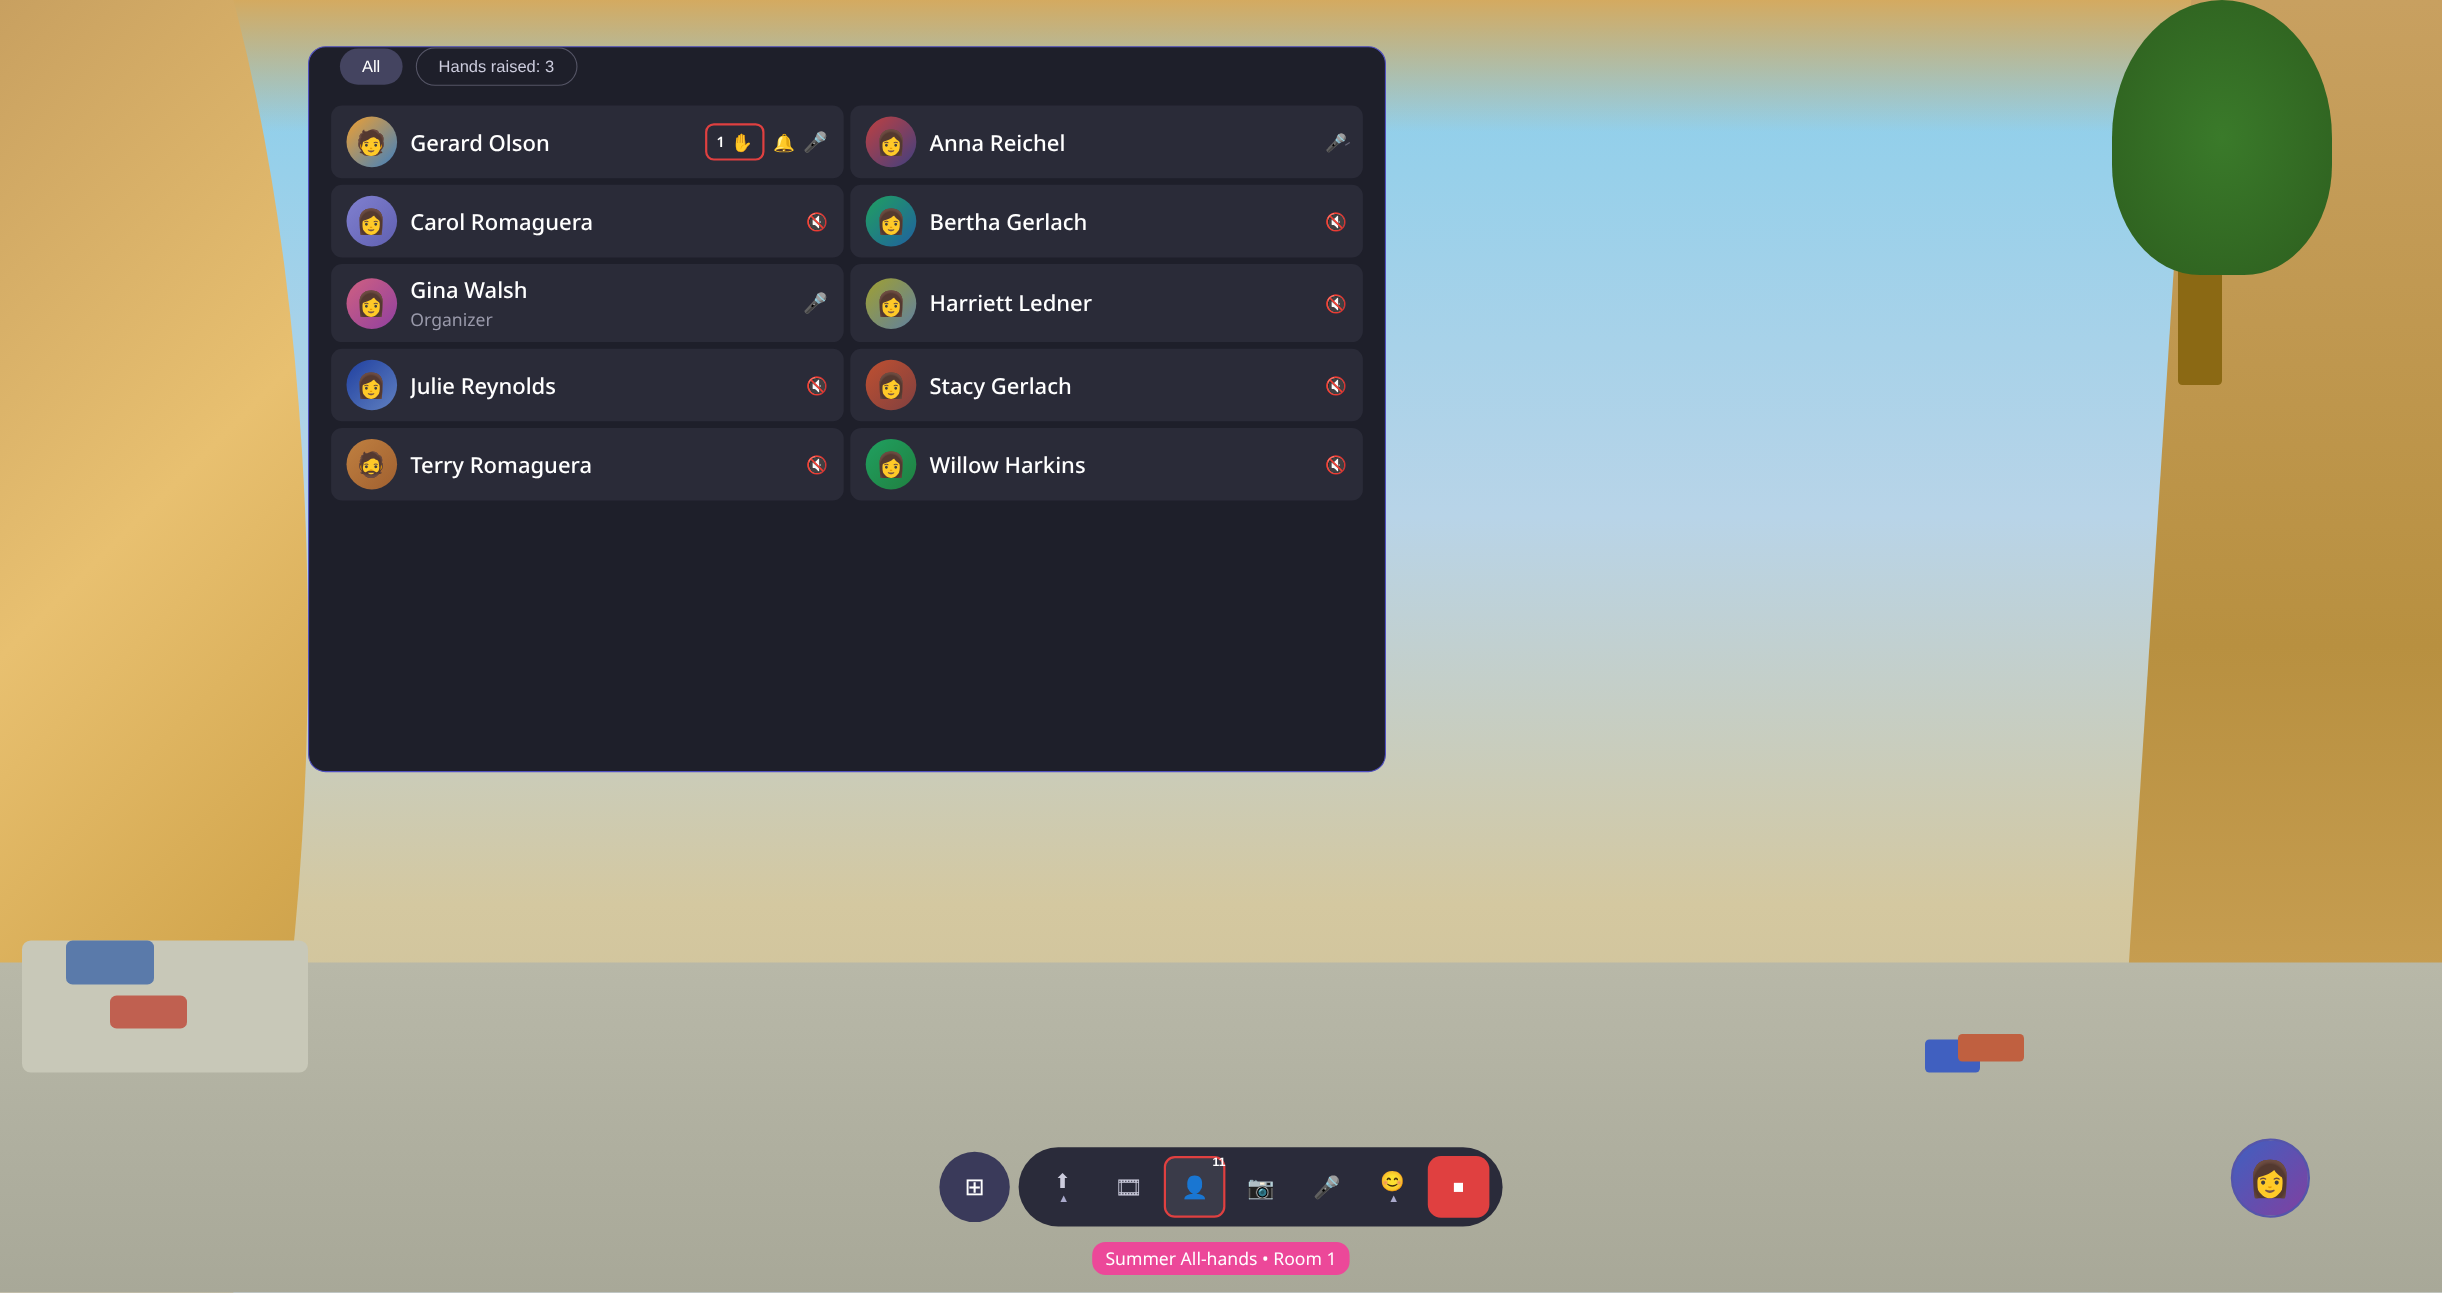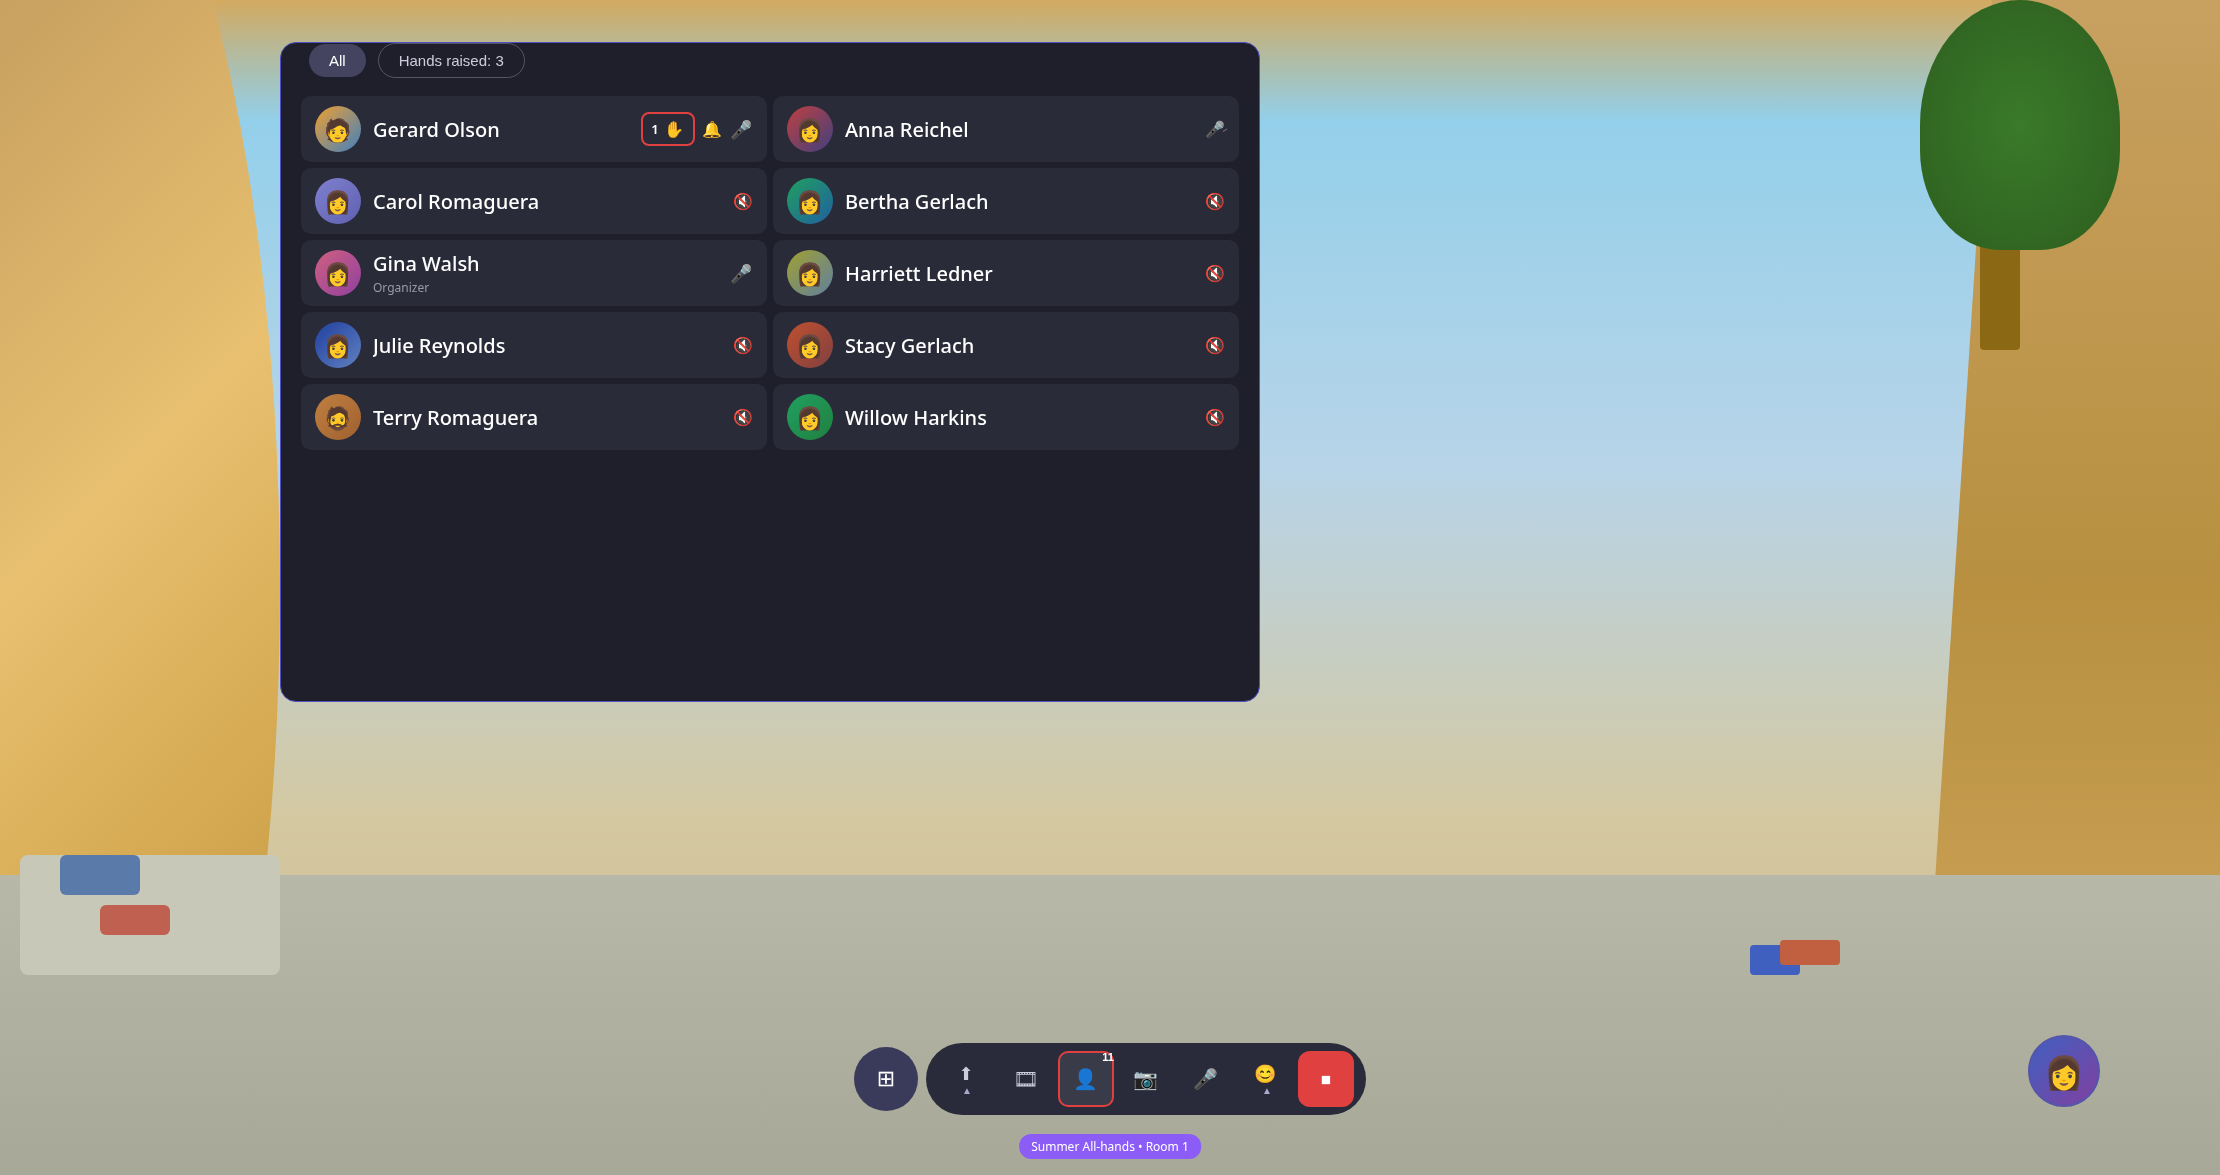--- a/index.html
+++ b/index.html
@@ -250,21 +250,21 @@
       color: #ffffff;
       font-size: 20px;
       font-weight: 500;
       white-space: nowrap;
       overflow: hidden;
       text-overflow: ellipsis;
     }
 
     .person-role {
       color: #9999aa;
-      font-size: 12px;
+      font-size: 16px;
       margin-top: 2px;
     }
 
     .person-actions {
       display: flex;
       align-items: center;
       gap: 8px;
     }
 
     
@@ -372,23 +372,23 @@
       font-size: 10px;
       margin-left: 2px;
     }
 
     
     .tooltip {
       position: absolute;
       bottom: -32px;
       left: 50%;
       transform: translateX(-50%);
-      background: #8b5cf6;
-      color: #ffffff;
-      font-size: 12px;
+      background: #ec4899;
+      color: #ffffff;
+      font-size: 16px;
       padding: 4px 12px;
       border-radius: 12px;
       white-space: nowrap;
     }
 
     
     .right-avatar {
       position: absolute;
       right: 120px;
       bottom: 68px;

